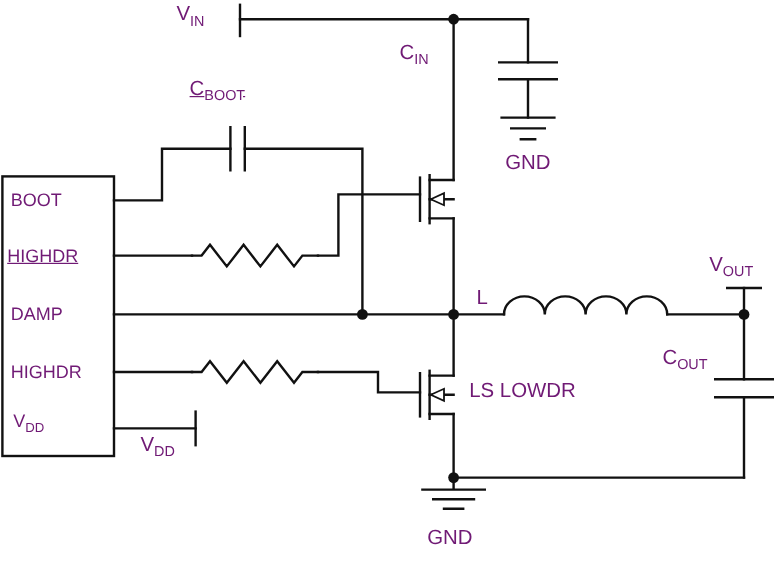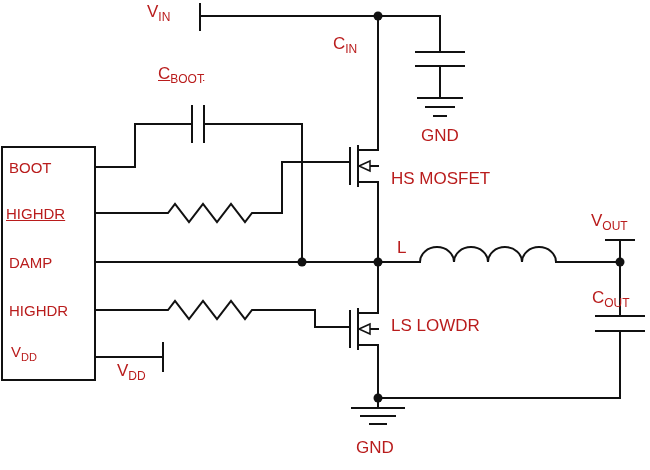--- a/index.html
+++ b/index.html
@@ -8,21 +8,21 @@
     position: relative;
     width: 650px;
     height: 470px;
     background: #ffffff;
     overflow: hidden;
     font-family: "Liberation Sans", sans-serif;
   }
   .schematic svg { position: absolute; left: 0; top: 0; }
   .lbl {
     position: absolute;
-    color: #b91c1c;
+    color: #701a75;
     font-size: 17px;
     line-height: 1.15;
     white-space: nowrap;
     user-select: none;
   }
   .lbl sub { font-size: 12px; line-height: 1; }
   .pin { font-size: 15px; }
   .pin sub { font-size: 11px; }
 </style>
 </head>
@@ -102,27 +102,26 @@
 
   <div class="lbl" style="left:147px; top:2px;"><span>V</span><sub>IN</sub></div>
 
   <div class="lbl" style="left:333px; top:34px;"><span>C</span><sub>IN</sub></div>
 
   <div class="lbl" style="left:421px; top:126px;">GND</div>
 
   <div class="lbl" style="left:158px; top:64px;text-decoration:underline;"><span>C</span><sub>BOOT</sub></div>
 
 
-  <div class="lbl" style="left:391px; top:169px;">HS MOSFET</div>
 
   <div class="lbl" style="left:397px; top:238px;">L</div>
 
   <div class="lbl" style="left:591px; top:211px;"><span>V</span><sub>OUT</sub></div>
 
-  <div class="lbl" style="left:552px; top:288px;margin-left:40px;"><span>C</span><sub>OUT</sub></div>
+  <div class="lbl" style="left:552px; top:288px;"><span>C</span><sub>OUT</sub></div>
 
   <div class="lbl" style="left:391px; top:316px;">LS LOWDR</div>
 
 
   <div class="lbl" style="left:117px; top:361px;"><span>V</span><sub>DD</sub></div>
 
   <div class="lbl" style="left:356px; top:438px;">GND</div>
 
   <div class="lbl pin" style="left:9px; top:159px;">BOOT</div>
   <div class="lbl pin" style="left:6px; top:205px;text-decoration:underline;">HIGHDR</div>

